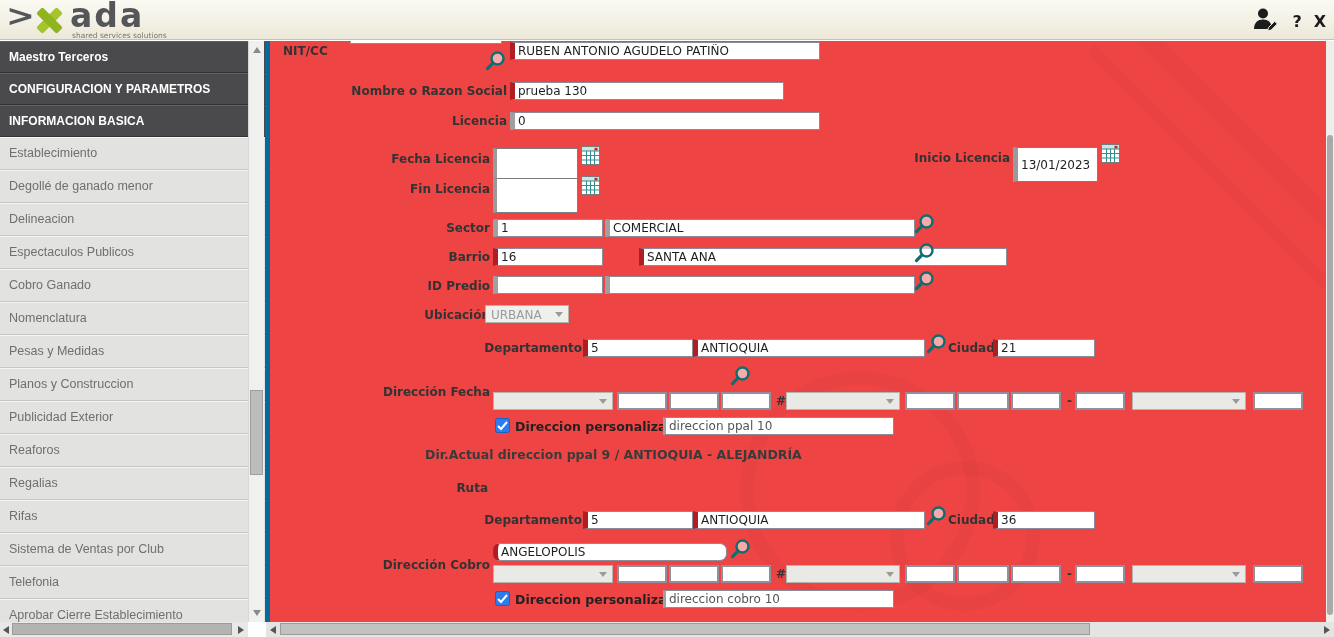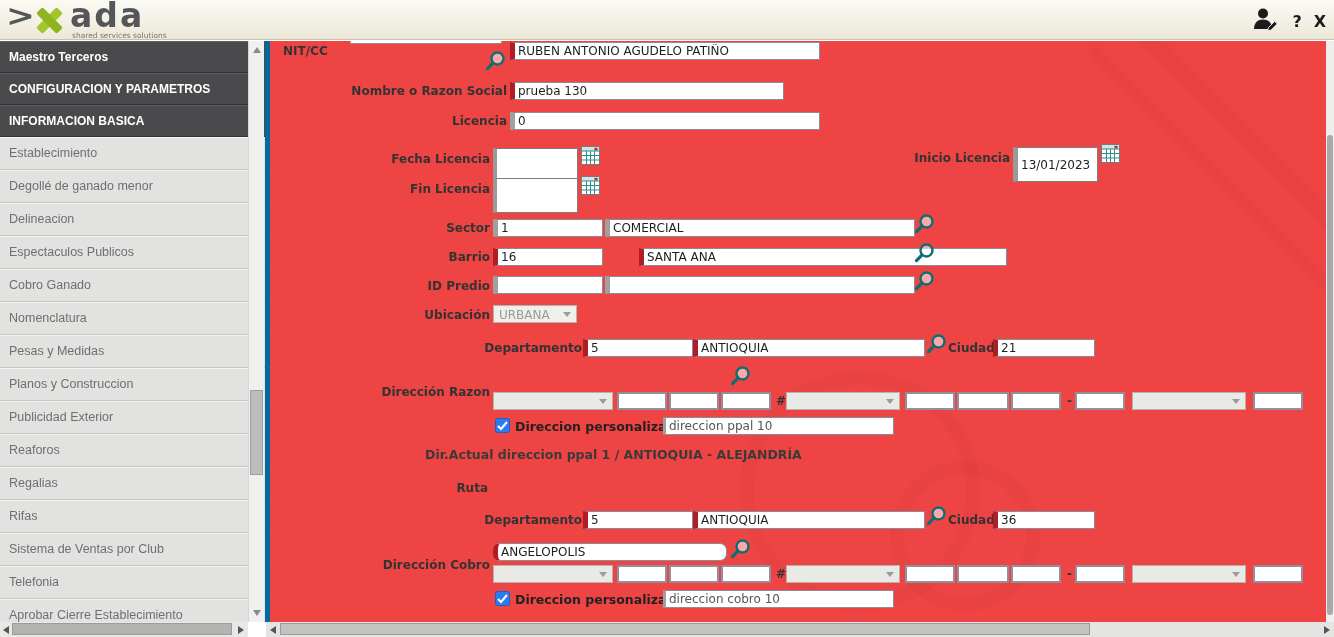--- a/index.html
+++ b/index.html
@@ -186,36 +186,36 @@
 
     <span class="lbl" style="left:0px; top:238px;">ID Predio</span>
     <input class="inp" style="left: 223px; top: 235px; width: 110px;" value="">
     <input class="inp" style="left: 335px; top: 235px; width: 310px;" value="">
     <svg class="mag" style="left:643px; top:229px;" width="22" height="22" viewBox="0 0 22 22">
       <circle cx="13.5" cy="8.5" r="6" fill="#ffffff" fill-opacity="0.55" stroke="#0d6e71" stroke-width="2.4"></circle>
       <line x1="8.8" y1="13.2" x2="3.5" y2="18.6" stroke="#0d6e71" stroke-width="3.2" stroke-linecap="round"></line>
     </svg>
 
     <span class="lbl" style="left:0px; top:267px;">Ubicación</span>
-    <div class="sel" style="left:223px; top:264px; width:84px; background:#efefec;text-align:right;">
+    <div class="sel" style="left:215px; top:264px; width:84px; background:#efefec;text-align:right;">
       <span class="seltxt">URBANA</span>
       <span class="chev"></span>
     </div>
 
     <span class="lbl" style="left:92px; top:300px;">Departamento</span>
     <input class="inp req" style="left: 313px; top: 298px; width: 110px;" value="5">
     <input class="inp req" style="left: 423px; top: 298px; width: 232px;" value="ANTIOQUIA">
     <svg class="mag" style="left:655px; top:292px;" width="22" height="22" viewBox="0 0 22 22">
       <circle cx="13.5" cy="8.5" r="6" fill="#ffffff" fill-opacity="0.55" stroke="#0d6e71" stroke-width="2.4"></circle>
       <line x1="8.8" y1="13.2" x2="3.5" y2="18.6" stroke="#0d6e71" stroke-width="3.2" stroke-linecap="round"></line>
     </svg>
     <span class="lbl-l" style="left:678px; top:300px;">Ciudad</span>
     <input class="inp req" style="left: 723px; top: 298px; width: 102px;" value="21">
 
-    <span class="lbl" style="left:0px; top:344px;">Dirección Razon</span>
+    <span class="lbl" style="left:0px; top:344px;">Dirección Fecha</span>
     <svg class="mag" style="left:459px; top:324px;" width="22" height="22" viewBox="0 0 22 22">
       <circle cx="13.5" cy="8.5" r="6" fill="#ffffff" fill-opacity="0.55" stroke="#0d6e71" stroke-width="2.4"></circle>
       <line x1="8.8" y1="13.2" x2="3.5" y2="18.6" stroke="#0d6e71" stroke-width="3.2" stroke-linecap="round"></line>
     </svg>
 
     <div class="sel" style="left:223px; top:351px; width:120px;">
         <span class="chev"></span>
       </div>
     <input class="mini" style="left: 347px; top: 351px; width: 50px;">
     <input class="mini" style="left: 399px; top: 351px; width: 50px;">
@@ -234,21 +234,21 @@
       </div>
     <input class="mini" style="left: 983px; top: 351px; width: 50px;">
 
     <svg class="cb" style="left:225px; top:377px;" viewBox="0 0 15 15">
       <rect x="0.5" y="0.5" width="14" height="14" rx="2" fill="#2b7cf0" stroke="#1b5fc4"></rect>
       <path d="M3 8l3 3 6-7" stroke="#fff" stroke-width="2" fill="none"></path>
     </svg>
     <span class="cb-lbl" style="left:245px; top:378px;">Direccion personalizada</span>
     <input class="inp" style="left: 393px; top: 376px; width: 231px; border-left-width: 3px; color: rgb(85, 85, 85);" value="direccion ppal 10">
 
-    <span class="static-bold" style="left:155px; top:406px;">Dir.Actual direccion ppal 1 / ANTIOQUIA - ALEJANDRÍA</span>
+    <span class="static-bold" style="left:155px; top:406px;">Dir.Actual direccion ppal 9 / ANTIOQUIA - ALEJANDRÍA</span>
 
     <span class="lbl" style="left:-2px; top:440px;">Ruta</span>
 
     <span class="lbl" style="left:92px; top:472px;">Departamento</span>
     <input class="inp req" style="left: 313px; top: 470px; width: 110px;" value="5">
     <input class="inp req" style="left: 423px; top: 470px; width: 232px;" value="ANTIOQUIA">
     <svg class="mag" style="left:655px; top:464px;" width="22" height="22" viewBox="0 0 22 22">
       <circle cx="13.5" cy="8.5" r="6" fill="#ffffff" fill-opacity="0.55" stroke="#0d6e71" stroke-width="2.4"></circle>
       <line x1="8.8" y1="13.2" x2="3.5" y2="18.6" stroke="#0d6e71" stroke-width="3.2" stroke-linecap="round"></line>
     </svg>

